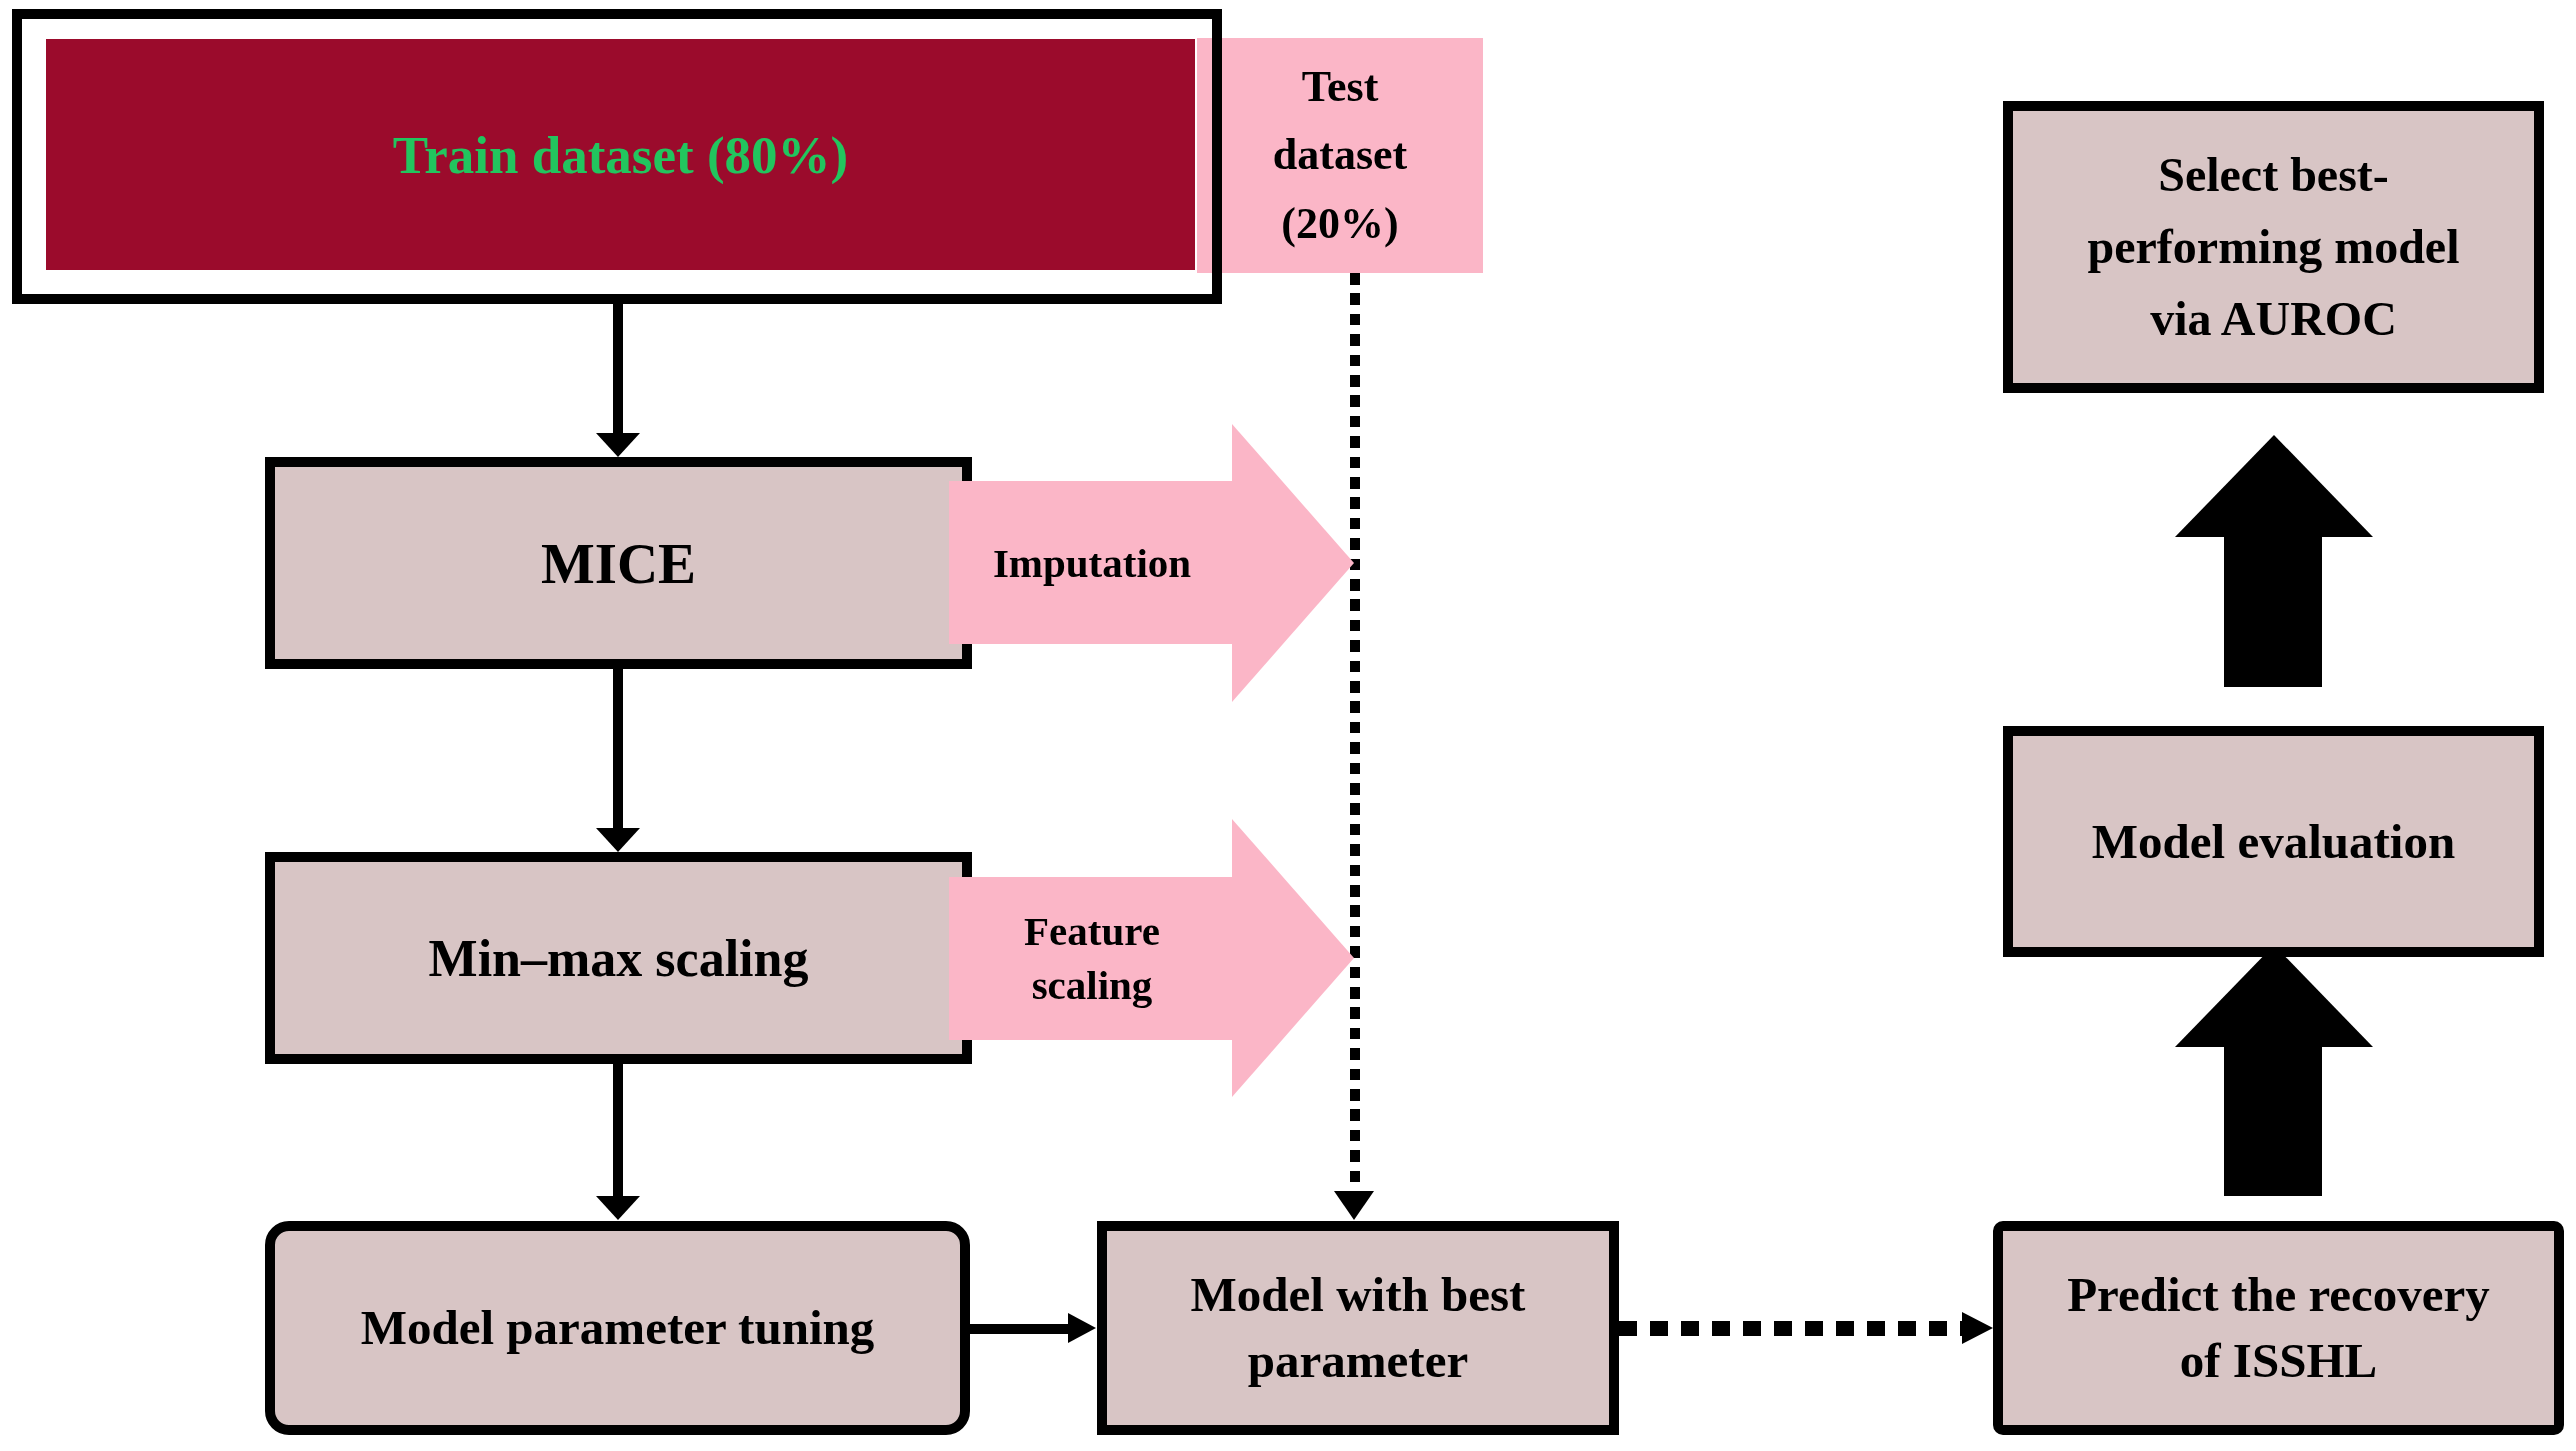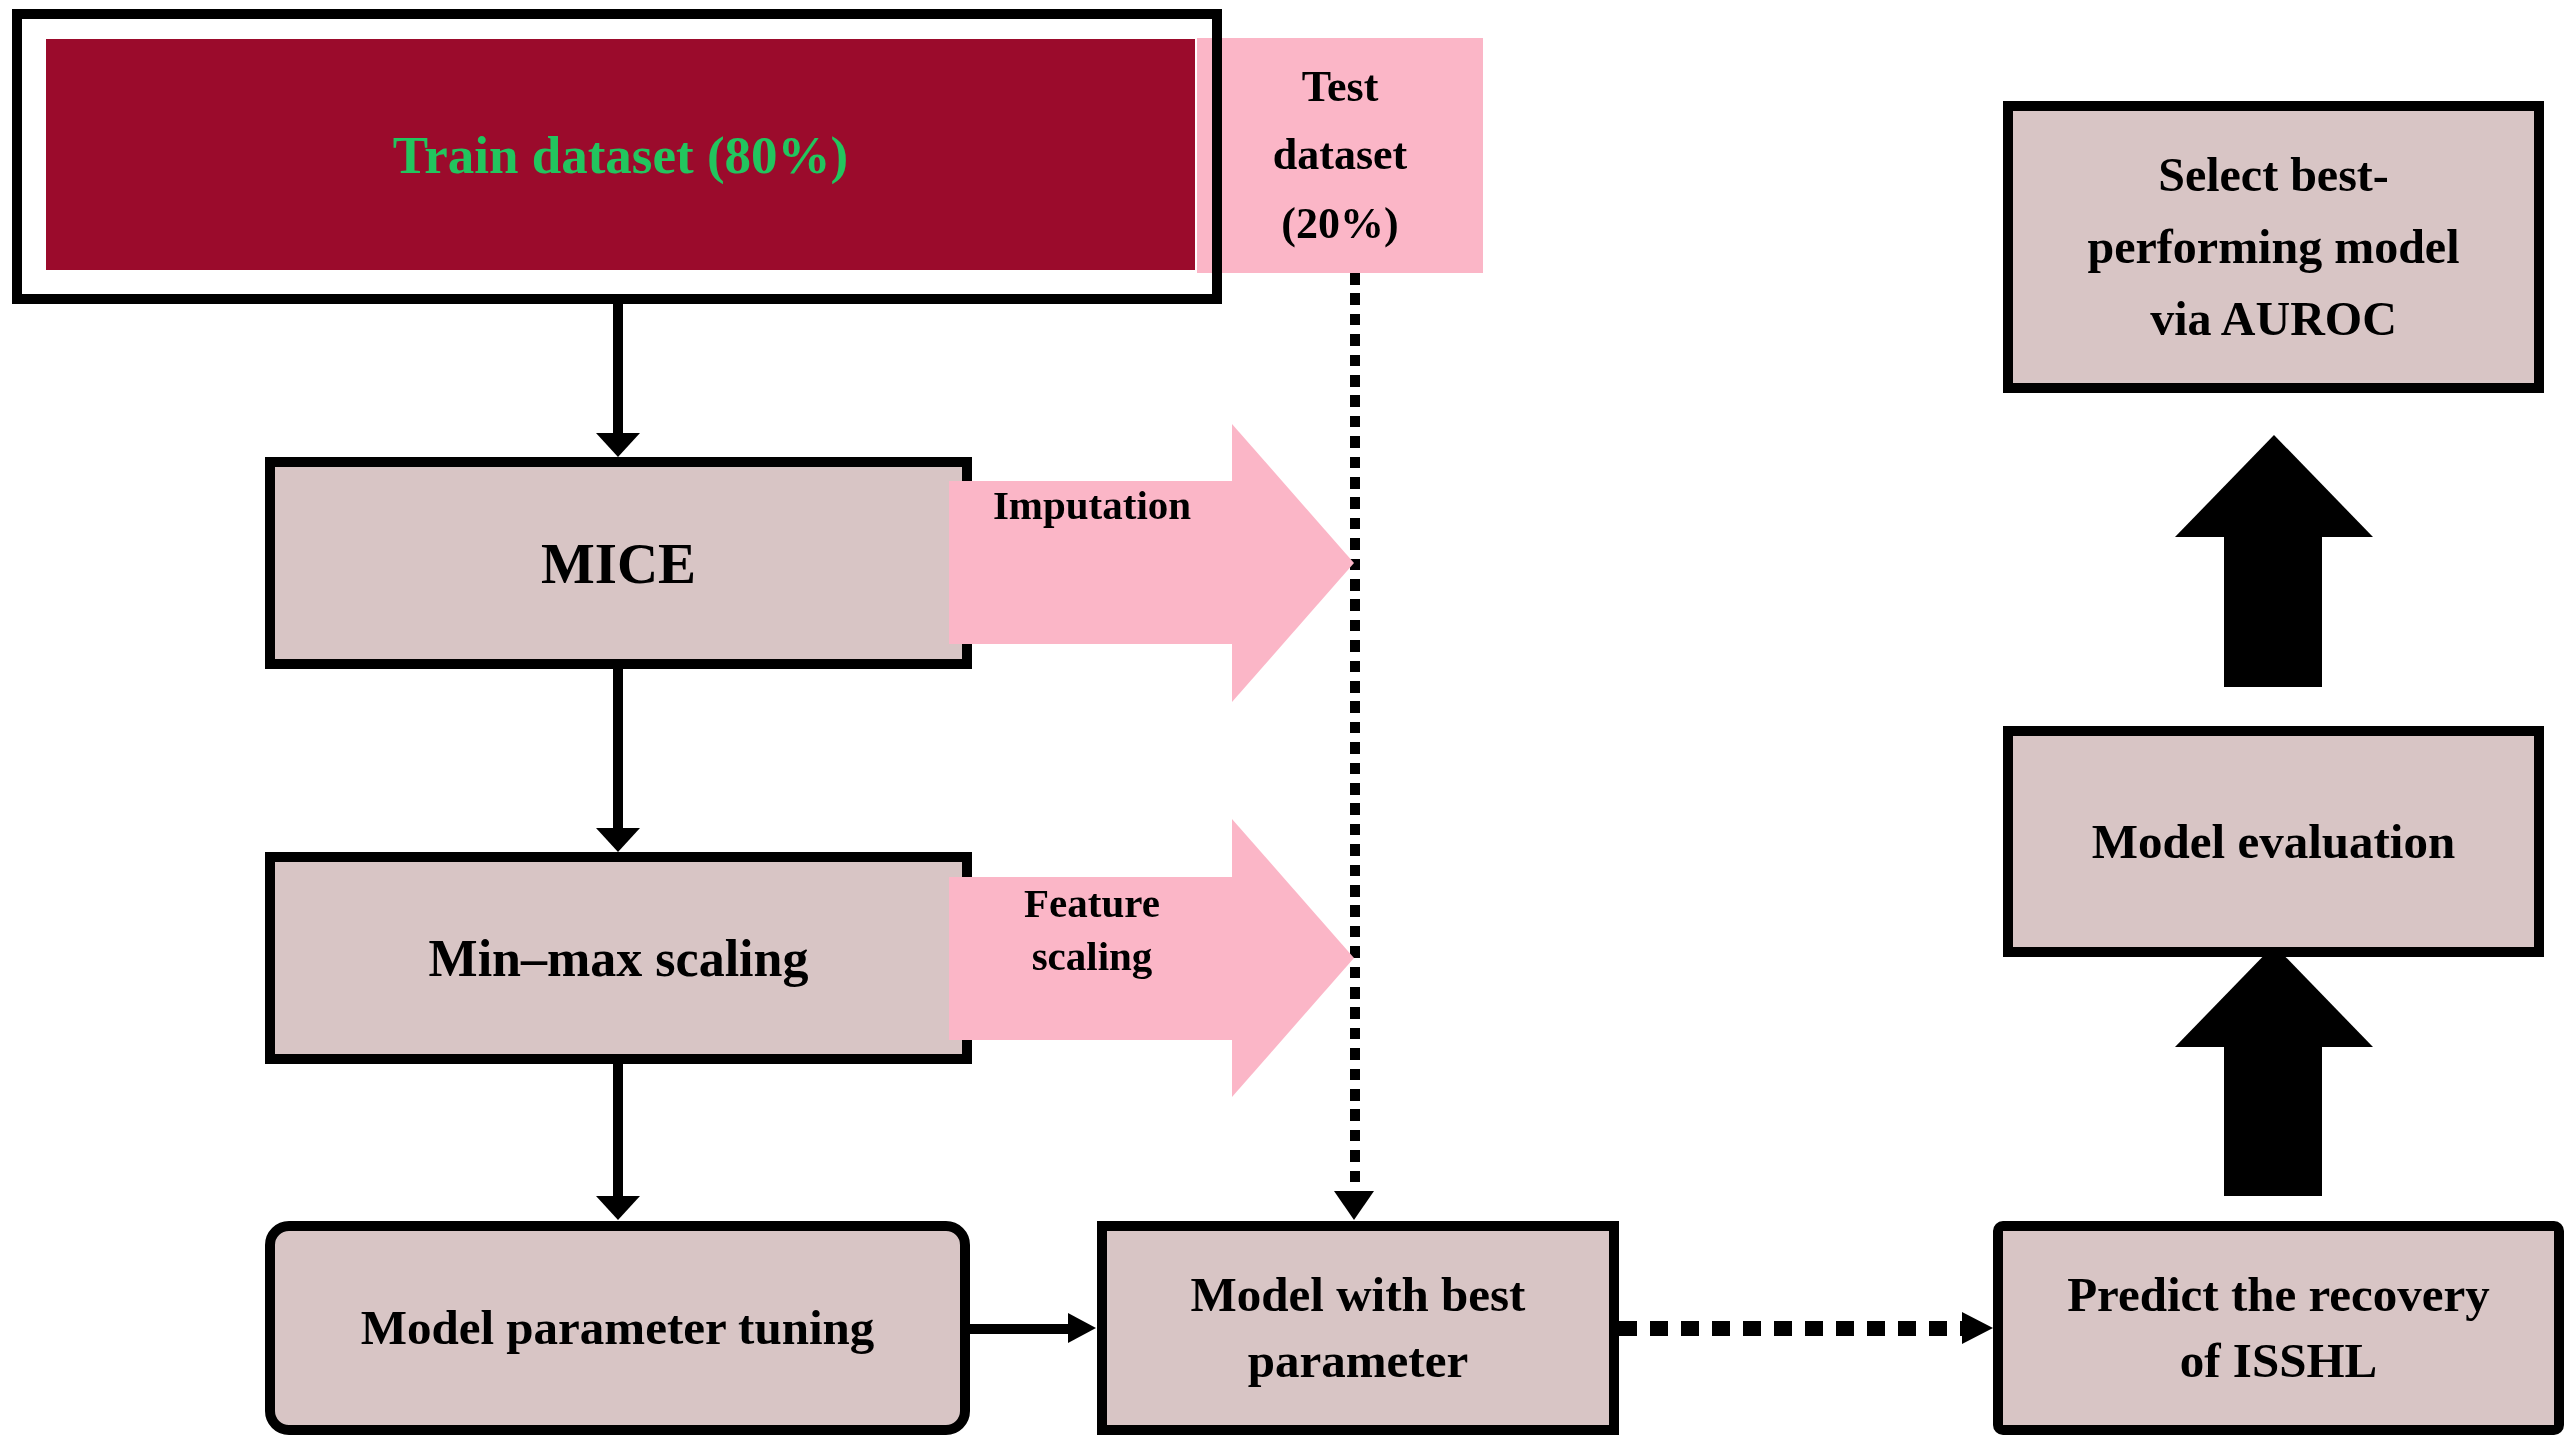--- a/index.html
+++ b/index.html
@@ -77,21 +77,21 @@
   }
   .dotted-head-right {
     position: absolute; width: 0; height: 0; z-index: 1;
     border-top: 16.3px solid transparent; border-bottom: 16.3px solid transparent;
     border-left: 31px solid #000000;
   }
 
   
   .pink-rect {
     position: absolute; background: #FBB6C7; z-index: 4;
-    display: flex; flex-direction: column; align-items: center; justify-content: flex-start;
+    display: flex; flex-direction: column; align-items: center; justify-content: center;
     text-align: center; font-weight: bold; color: #000000;
   }
   .pink-head {
     position: absolute; width: 0; height: 0; z-index: 4;
     border-top: 139px solid transparent; border-bottom: 139px solid transparent;
     border-left: 122px solid #FBB6C7;
   }
   .imputation-rect { left: 949px; top: 481px;  width: 286px; height: 163px; font-size: 41px; }
   .imputation-head { left: 1232px; top: 424px; }
   .feature-rect    { left: 949px; top: 877px; width: 286px; height: 163px; font-size: 41px; line-height: 1.3; }

